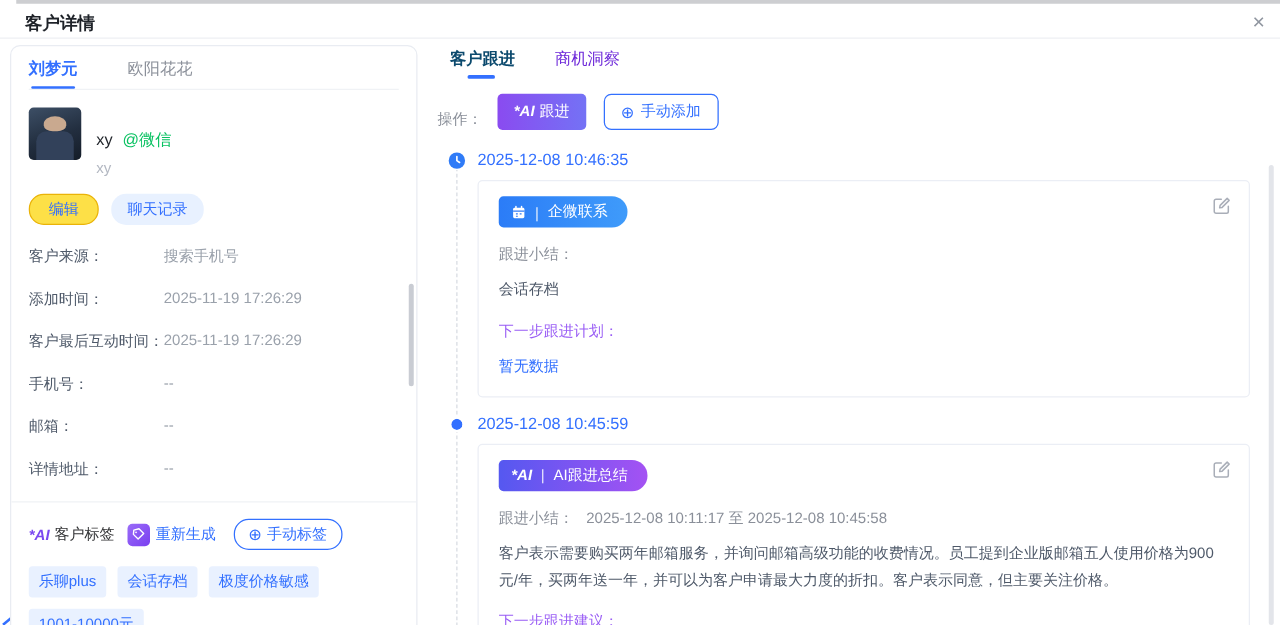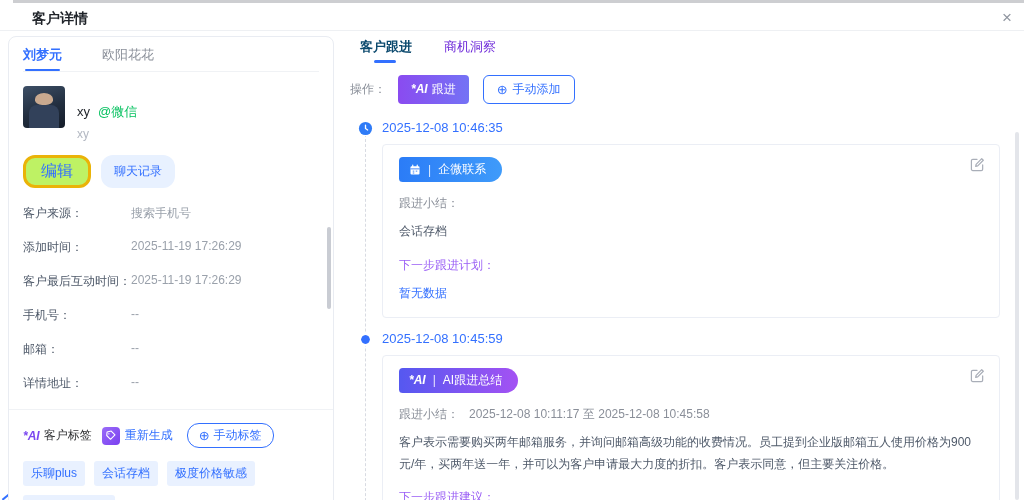--- a/index.html
+++ b/index.html
@@ -4,21 +4,21 @@
 <style>
   * { margin:0; padding:0; box-sizing:border-box; }
   html,body { width:1024px; height:500px; overflow:hidden; background:#fff;
     font-family:"Liberation Sans","DejaVu Sans",sans-serif; }
   .stage { position:relative; width:1024px; height:500px; background:#fff; overflow:hidden; }
 
   .top-strip { position:absolute; left:13px; right:0; top:0; height:3px; background:#cdced1; }
   .corner-artifact { position:absolute; left:1px; bottom:3px; width:12px; height:2px; background:#3370ff; transform:rotate(-40deg); }
 
   
-  .dlg-header { position:absolute; left:12px; top:3px; right:0; height:27px; }
+  .dlg-header { position:absolute; left:0; top:3px; right:0; height:27px; }
   .dlg-title { position:absolute; left:20px; top:7px; font-size:14px; font-weight:bold; color:#1f2329; }
   .dlg-close { position:absolute; right:12px; top:6px; font-size:17px; color:#9096a0; cursor:pointer; line-height:1; }
   .dlg-divider { position:absolute; left:0; right:0; top:30px; height:1px; background:#eef0f3; }
 
   
   .left-card { position:absolute; left:8px; top:36px; width:326px; height:480px;
     border:1px solid #e9ecf2; border-radius:8px; background:#fff; padding:0 14px; overflow:hidden; }
   .l-tabs { display:flex; gap:40px; padding-top:9px; border-bottom:1px solid #f0f2f5; }
   .l-tab { font-size:13px; color:#8a8f99; padding-bottom:7px; cursor:pointer; position:relative; }
   .l-tab.active { color:#3370ff; font-weight:bold; }
@@ -28,21 +28,21 @@
   .avatar { width:42px; height:42px; border-radius:4px; flex:0 0 42px; overflow:hidden; position:relative;
     background:linear-gradient(160deg,#3d4f66 0%,#222e3f 55%,#141c28 100%); }
   .avatar::after { content:""; position:absolute; left:12px; top:7px; width:18px; height:12px; border-radius:50% 50% 40% 40%; background:#c9a98f; }
   .avatar::before { content:""; position:absolute; left:6px; top:19px; width:30px; height:23px; border-radius:8px 8px 0 0; background:#32415a; }
   .p-info { margin-left:12px; padding-top:2px;margin-top:15px; }
   .p-name-row { font-size:13px; color:#1f2329; }
   .p-channel { color:#07c160; margin-left:8px; }
   .p-alias { font-size:12px; color:#b3b8c2; margin-top:6px; }
 
   .btn-row { display:flex; gap:10px; margin-top:14px; }
-  .btn-edit { font-size:16px; color:#3370ff; border:3px solid #eab308; background:#bef264;
+  .btn-edit { font-size:12px; color:#3370ff; border:1px solid #eab308; background:#fde047;
     border-radius:12px; padding:3px 15px; cursor:pointer; }
   .btn-chatlog { font-size:12px; color:#3370ff; background:#e8f1ff; border:none;
     border-radius:12px; padding:4px 13px; cursor:pointer; }
 
   .fields { margin-top:17px; }
   .field-row { display:flex; margin-bottom:17px; font-size:12px; }
   .field-label { width:108px; color:#4e5969; flex:0 0 108px; }
   .field-value { color:#9aa1ab; }
 
   .l-divider { height:1px; background:#f0f2f5; margin:2px -14px 0; }
@@ -62,21 +62,21 @@
 
   .l-scrollbar { position:absolute; right:2px; top:190px; width:4px; height:82px; background:#c9ccd3; border-radius:2px; cursor:pointer; }
 
   
   .right-panel { position:absolute; left:345px; top:32px; right:0; bottom:0; }
   .r-tabs { display:flex; gap:32px; padding-left:15px; }
   .r-tab { font-size:13px; color:#6d28d9; padding:6px 0 7px; cursor:pointer; position:relative; }
   .r-tab.active { color:#0c4a6e; font-weight:bold; }
   .r-tab.active::after { content:""; position:absolute; left:14px; width:22px; bottom:0; height:3px; background:#3370ff; border-radius:2px; }
 
-  .ops-row { display:flex; align-items:center; margin:12px 0 0 5px; }
+  .ops-row { display:flex; align-items:flex-end; margin:12px 0 0 5px; }
   .ops-label { font-size:12px; color:#8a8f99; }
   .btn-ai-follow { margin-left:12px; border:none; cursor:pointer; color:#fff; font-size:12px;
     padding:6px 13px; border-radius:4px; background:linear-gradient(90deg,#8a4bf0,#7472f5); }
   .btn-manual-add { display:inline-flex; align-items:center; gap:5px; margin-left:14px; font-size:12px;
     color:#3370ff; border:1px solid #3370ff; background:#fff; border-radius:6px; padding:5px 13px; cursor:pointer; }
 
   .timeline { position:relative; margin:16px 0 0 37px; padding-right:24px; }
   .timeline::before { content:""; position:absolute; left:-17px; top:14px; bottom:-20px; border-left:1px dashed #d8dbe2; }
   .t-entry { position:relative; margin-bottom:13px; }
   .t-time { font-size:13px; color:#3370ff; margin-bottom:9px; }

